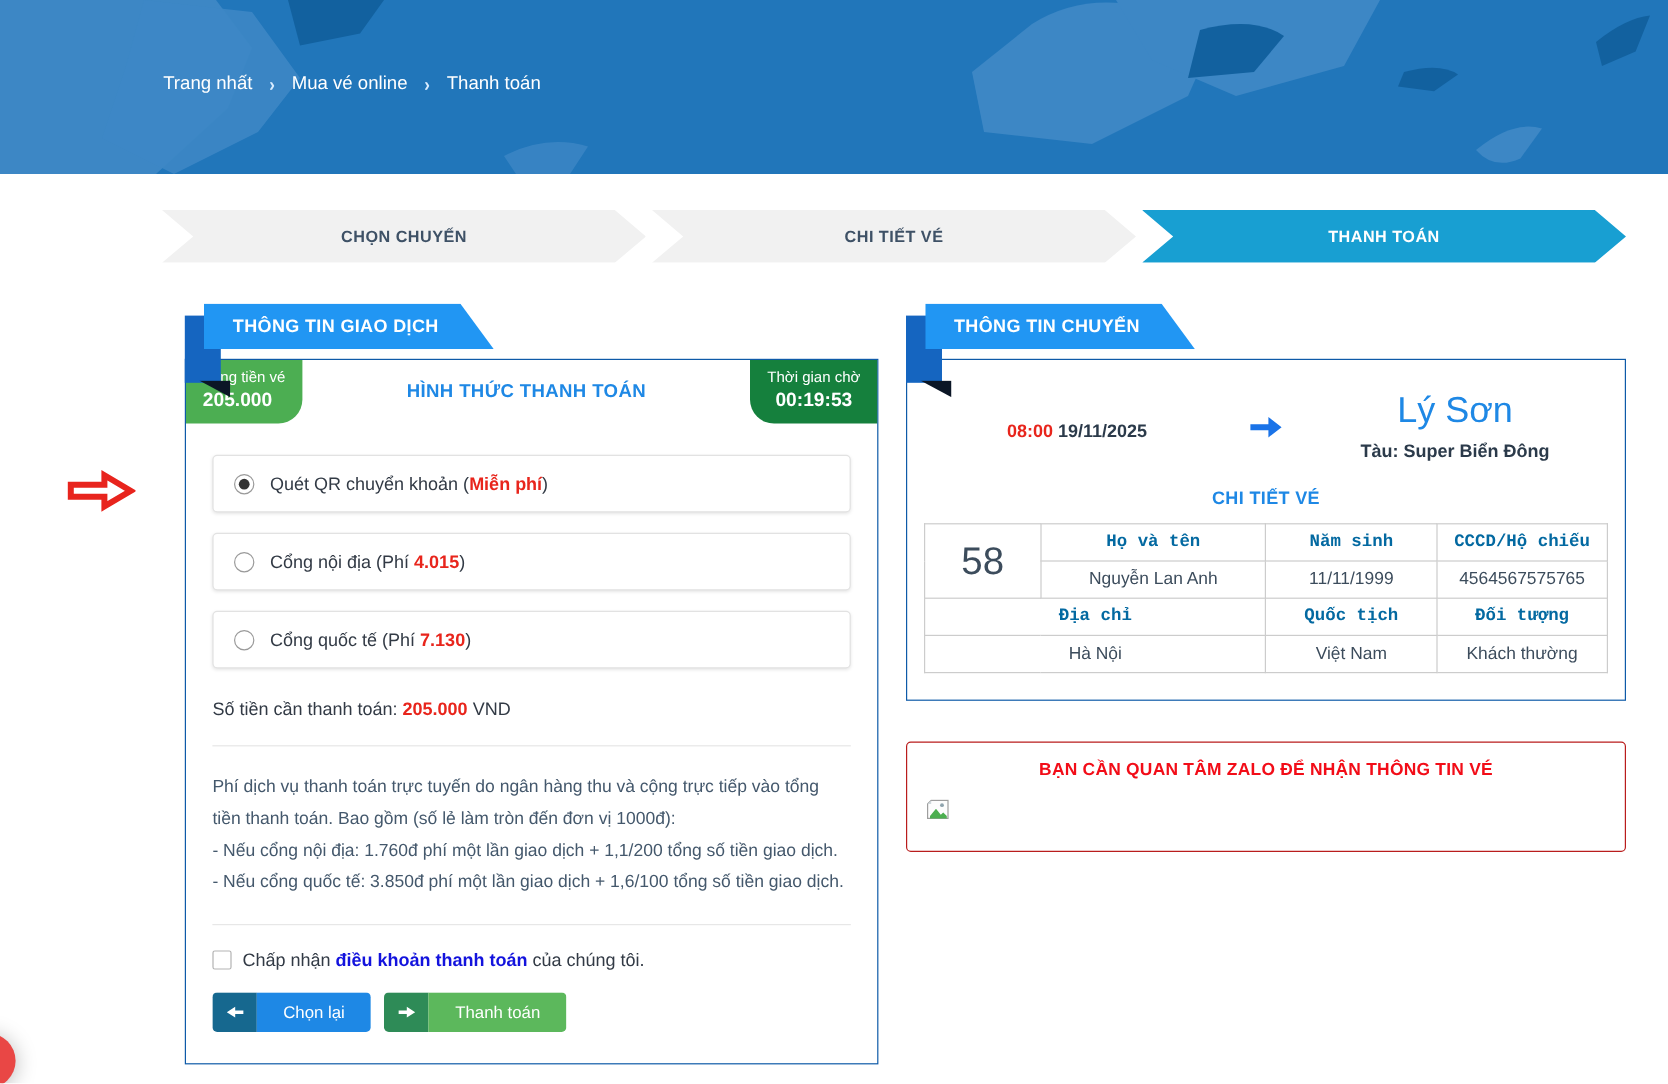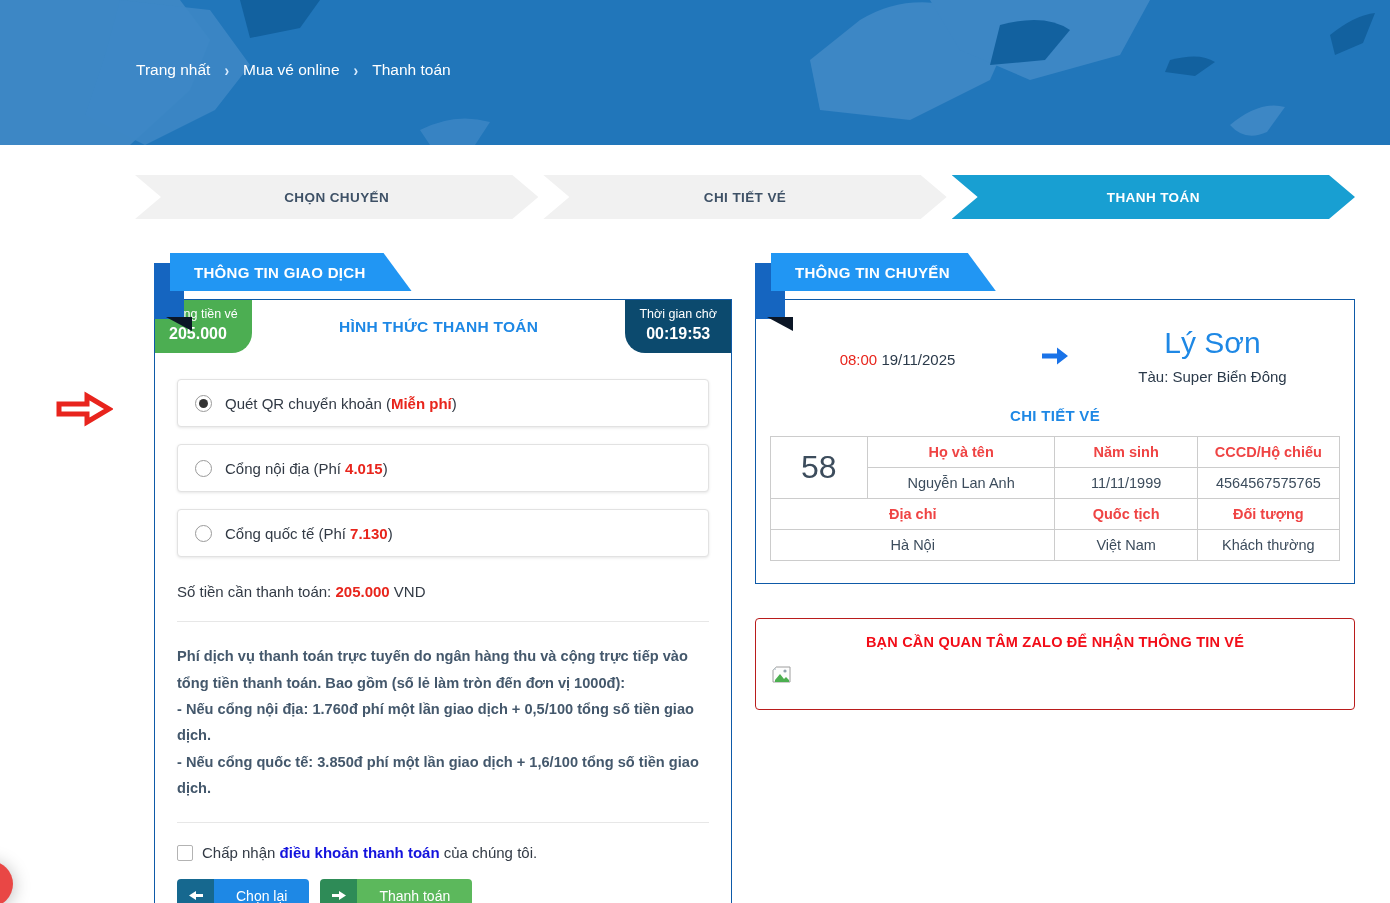--- a/index.html
+++ b/index.html
@@ -38,63 +38,63 @@
     padding:0 46px 0 24px; clip-path:polygon(0 0, calc(100% - 28px) 0, 100% 100%, 0 100%); }
 
   
   .panel { position:relative; background:#fff; border:1px solid #0e5aa8; }
   .panel-left { min-height:588px; }
   .panel-head { display:flex; align-items:flex-start; }
   .badge { color:#fff; padding:6px 14px 9px 14px; line-height:1.35; }
   .badge .b-label { font-size:12.5px; }
   .badge .b-value { font-size:16px; font-weight:bold; }
   .badge-green { background:#4cae52; border-bottom-right-radius:20px; }
-  .badge-blue  { background:#0c4a6e; border-bottom-left-radius:20px; text-align:center; }
+  .badge-blue  { background:#15803d; border-bottom-left-radius:20px; text-align:center; }
   .panel-title { flex:1; text-align:center; color:#1e88e5; font-weight:bold; font-size:15.5px;
     letter-spacing:.3px; margin-top:18px; }
 
   .options { margin-top:26px; padding:0 22px; }
   .option { display:flex; align-items:center; gap:13px; height:48px; padding:0 17px;
     border:1px solid #e2e2e2; border-radius:4px; margin-bottom:17px;
     box-shadow:0 1px 3px rgba(0,0,0,.10); background:#fff; cursor:pointer; }
   .radio { width:17px; height:17px; border:1.5px solid #9a9a9a; border-radius:50%;
     display:inline-flex; align-items:center; justify-content:center; flex:none; background:#fff; }
   .radio.checked::after { content:""; width:9px; height:9px; border-radius:50%; background:#333; }
   .option-label { font-size:15px; color:#323a45; }
   .accent { color:#e8251c; font-weight:bold; }
 
   .amount-line { margin:26px 22px 0; font-size:15px; color:#323a45; }
   .divider { border-top:1px solid #e7e7e7; margin:21px 22px; }
-  .fees { margin:16px 22px; color:#44586c; font-size:14.6px; line-height:1.8;font-weight:bold; }
+  .fees { margin:16px 22px; color:#44586c; font-size:14.6px; line-height:1.8; }
   .terms { display:flex; align-items:center; gap:9px; margin:0 22px; font-size:15px; color:#323a45; }
   .checkbox { width:16px; height:16px; border:1px solid #b3b3b3; border-radius:2px; background:#fff;
     flex:none; cursor:pointer; }
   .terms-link { color:#1313dd; font-weight:bold; cursor:pointer; }
 
   .btn-row { display:flex; gap:11px; margin:18px 22px 22px; }
   .btn { display:inline-flex; align-items:stretch; border-radius:4px; overflow:hidden;
     color:#fff; font-size:14px; cursor:pointer; height:33px; }
   .btn .btn-ic { width:37px; display:flex; align-items:center; justify-content:center; }
   .btn .btn-tx { display:flex; align-items:center; padding:0 22px; }
   .btn-back .btn-ic { background:#16688f; } .btn-back .btn-tx { background:#1e88e5; }
   .btn-pay  .btn-ic { background:#2e8b57; } .btn-pay  .btn-tx { background:#5cb85c; }
 
   
   .panel-right { min-height:280px; padding:20px 14px 22px; }
   .trip-grid { display:grid; grid-template-columns:1fr 60px 1fr; align-items:center; margin-top:6px; }
   .trip-city { text-align:center; color:#1e88e5; font-size:30px; }
-  .trip-sub { text-align:center; margin-top:8px; font-size:15px; font-weight:normal; color:#2b3a4a; }
+  .trip-sub { text-align:center; margin-top:8px; font-size:15px; font-weight:bold; color:#2b3a4a; }
   .trip-time { color:#e8251c; }
   .trip-arrow { display:flex; justify-content:center; align-items:center; }
   .detail-title { text-align:center; color:#1e88e5; font-weight:bold; font-size:15px;
     letter-spacing:.3px; margin:22px 0 12px; }
   table.ticket { width:100%; border-collapse:collapse; font-size:14.5px; }
   table.ticket th, table.ticket td { border:1px solid #ccc; height:31px; text-align:center;
     padding:0 4px; }
-  table.ticket th { color:#ef4444; font-weight:bold; }
+  table.ticket th { color:#0369a1; font-weight:bold;font-family:Liberation Mono, monospace; }
   table.ticket td { color:#3c4c5c; font-weight:normal; }
   td.seat { color:#e8251c; font-size:32px; width:17%; }
   .c-name { width:33%; } .c-year { width:25%; } .c-id { width:25%; }
 
   .zalo-box { margin-top:34px; border:1px solid #b91c1c; border-radius:4px; background:#fff;
     padding:15px 16px 26px; }
   .zalo-title { text-align:center; color:#f20d18; font-weight:bold; font-size:14.5px; letter-spacing:.2px; }
   .broken-img { margin-top:16px; width:19px; height:17px; display:block; }
 
   
@@ -178,21 +178,21 @@
               <span class="option-label"><span>Cổng quốc tế (Phí </span><span class="accent">7.130</span><span>)</span></span>
             </div>
           </div>
 
           <div class="amount-line"><span>Số tiền cần thanh toán: </span><span class="accent">205.000</span><span> VND</span></div>
 
           <div class="divider"></div>
 
           <div class="fees">
             <div>Phí dịch vụ thanh toán trực tuyến do ngân hàng thu và cộng trực tiếp vào tổng tiền thanh toán. Bao gồm (số lẻ làm tròn đến đơn vị 1000đ):</div>
-            <div>- Nếu cổng nội địa: 1.760đ phí một lần giao dịch + 0,5/100 tổng số tiền giao dịch.</div>
+            <div>- Nếu cổng nội địa: 1.760đ phí một lần giao dịch + 1,1/200 tổng số tiền giao dịch.</div>
             <div>- Nếu cổng quốc tế: 3.850đ phí một lần giao dịch + 1,6/100 tổng số tiền giao dịch.</div>
           </div>
 
           <div class="divider"></div>
 
           <div class="terms">
             <span class="checkbox"></span>
             <span><span>Chấp nhận </span><span class="terms-link">điều khoản thanh toán</span><span> của chúng tôi.</span></span>
           </div>
 

